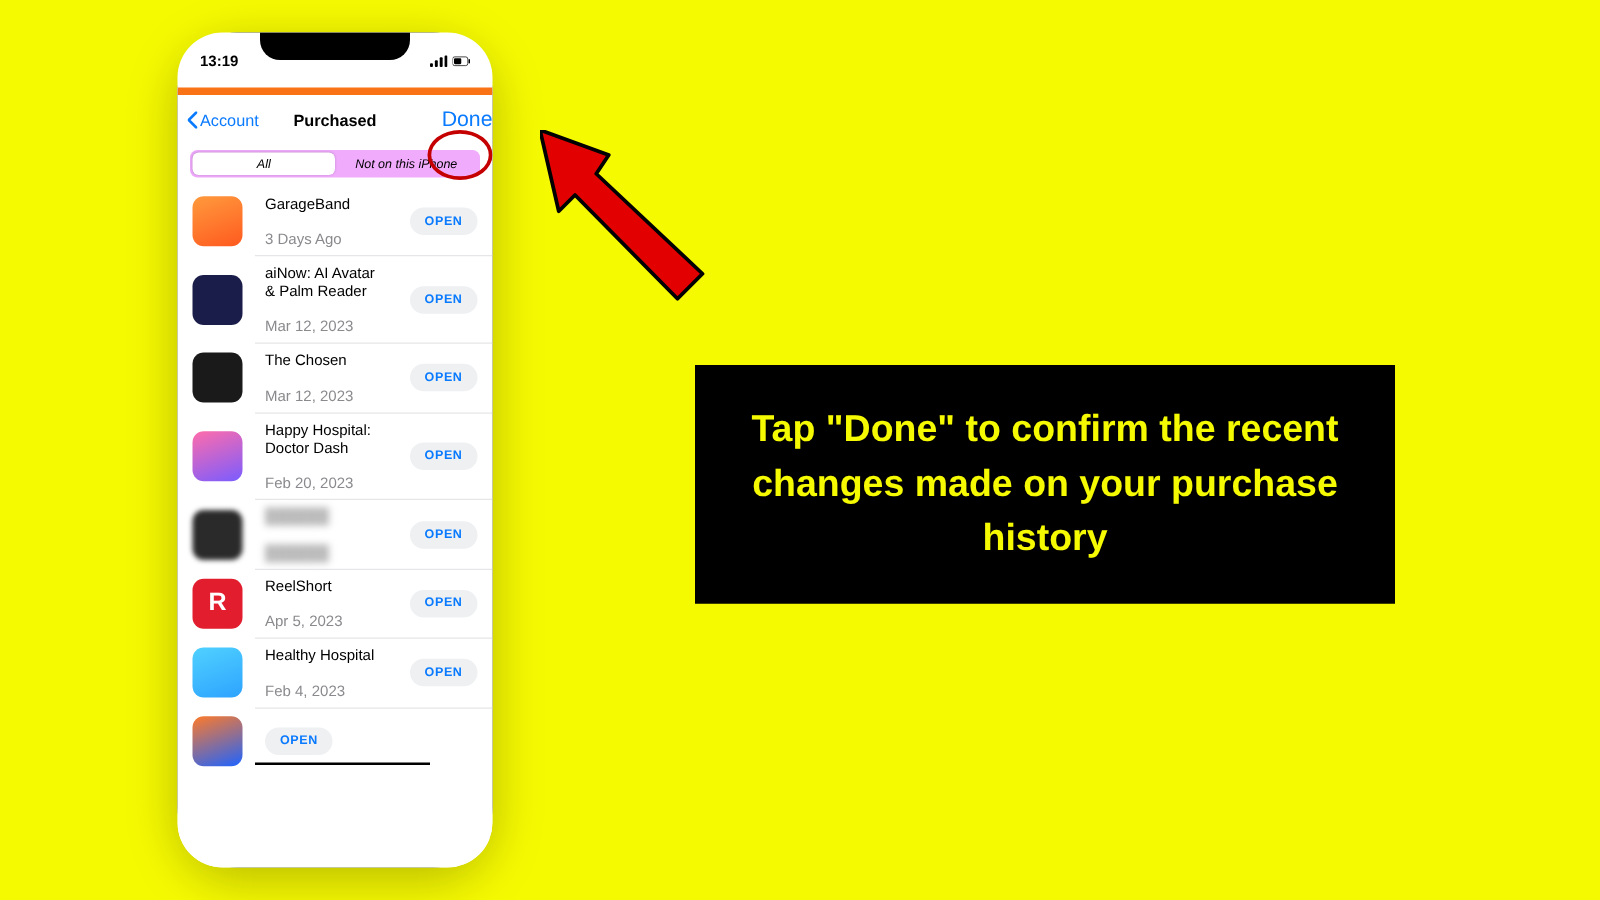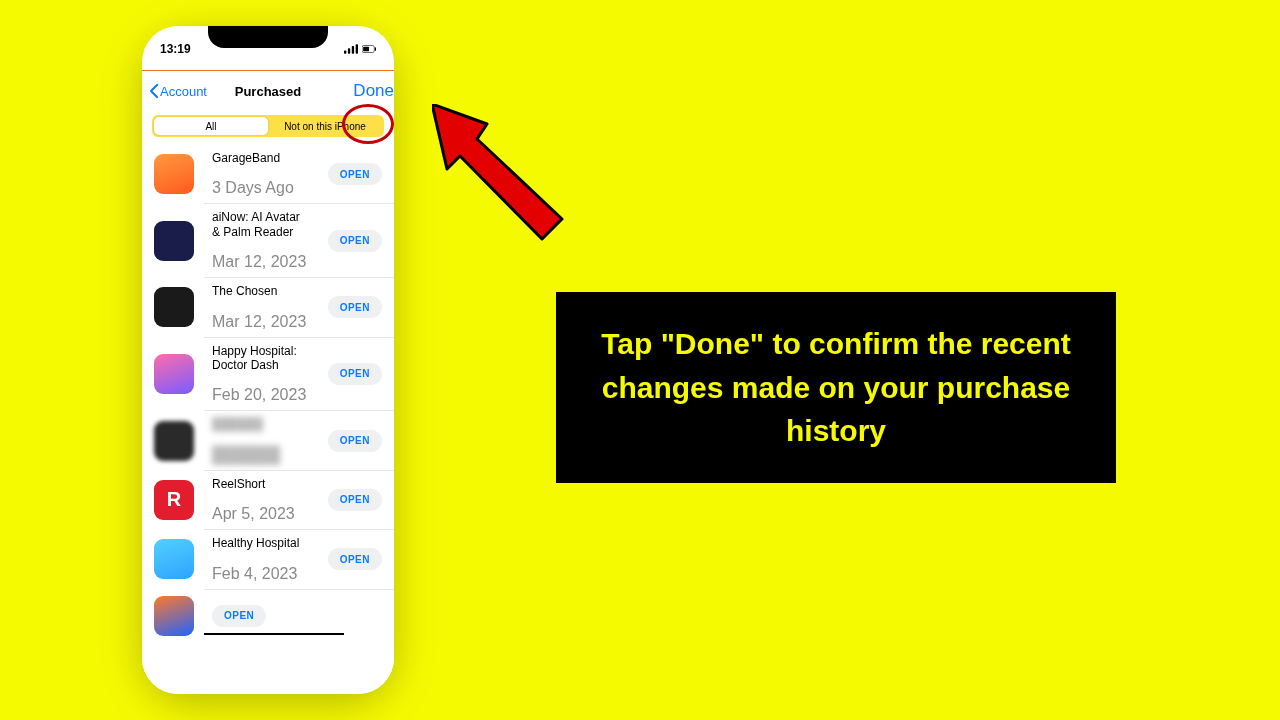--- a/index.html
+++ b/index.html
@@ -23,41 +23,41 @@
     display: flex; flex-direction: column;
   }
   .notch { position: absolute; top: 0; left: 50%; transform: translateX(-50%); width: 120px; height: 22px; background: #000; border-radius: 0 0 16px 16px; z-index: 5; }
 
   .status-bar { height: 36px; display: flex; align-items: center; justify-content: space-between; padding: 10px 18px 0; font-size: 12px; font-weight: 700; }
   .status-right { display: flex; align-items: center; gap: 4px; }
   .sig, .batt { width: 14px; height: 10px; display: inline-block; }
 
   .card {
     margin-top: 8px; background: #fff; flex: 1; display: flex; flex-direction: column;
-    border-top: 1px solid #f97316;
+    border-top: 6px solid #f97316;
   }
   .nav { position: relative; height: 40px; display: flex; align-items: center; justify-content: center; padding: 0 10px; }
   .nav-back { position: absolute; left: 8px; display: flex; align-items: center; color: #0a7aff; font-size: 13px; gap: 2px; }
   .nav-title { font-weight: 700; font-size: 13px; }
   .nav-done { position: absolute; right: 0; color: #0a7aff; font-size: 17px; font-weight: 400; }
 
   .done-circle { position: absolute; width: 52px; height: 40px; border: 3px solid #c40000; border-radius: 50%; top: 78px; right: 0px; z-index: 6; pointer-events: none; }
 
-  .seg { margin: 4px 10px 8px; height: 22px; background: #fde047; border-radius: 6px; display: flex; padding: 2px; font-size: 10px; }
+  .seg { margin: 4px 10px 8px; height: 22px; background: #f0abfc; border-radius: 6px; display: flex; padding: 2px; font-size: 10px; font-style: italic; }
   .seg div { flex: 1; display: flex; align-items: center; justify-content: center; border-radius: 5px; }
   .seg .on { background: #fff; box-shadow: 0 0 2px rgba(0,0,0,.2); font-weight: 500; }
 
   .search { margin: 0 10px 8px; height: 26px; background: #e9e9eb; border-radius: 8px; display: flex; align-items: center; padding: 0 8px; color: #8a8a8e; font-size: 12px; gap: 6px; }
 
   .list { flex: 1; overflow: hidden; }
   .row { display: flex; align-items: center; padding: 6px 12px 6px 12px; gap: 18px; }
   .icon { width: 40px; height: 40px; border-radius: 9px; flex-shrink: 0; }
   .meta { flex: 1; min-width: 0; }
   .name { font-size: 12px; font-weight: 500; line-height: 1.2; }
-  .date { font-size: 16px; color: #8a8a8e; margin-top: 14px; }
+  .date { font-size: 12px; color: #8a8a8e; margin-top: 14px; }
   .open { height: 22px; padding: 0 12px; background: #eef0f2; border-radius: 11px; color: #0a7aff; font-size: 10px; font-weight: 800; letter-spacing: .5px; display: flex; align-items: center; }
   .sep { height: 1px; background: #e6e6e8; margin-left: 62px; }
   .blurred .name, .blurred .date { filter: blur(3px); color: #bbb; }
   .blurred .icon { filter: blur(2px); }
 
   .ic-garage { background: linear-gradient(160deg,#ff9a3d,#ff5a1f); }
   .ic-ainow { background: #1a1d4a; }
   .ic-chosen { background: #1a1a1a; }
   .ic-happy { background: linear-gradient(160deg,#ff6cab,#7a5cff); }
   .ic-blur  { background: #2a2a2a; }

